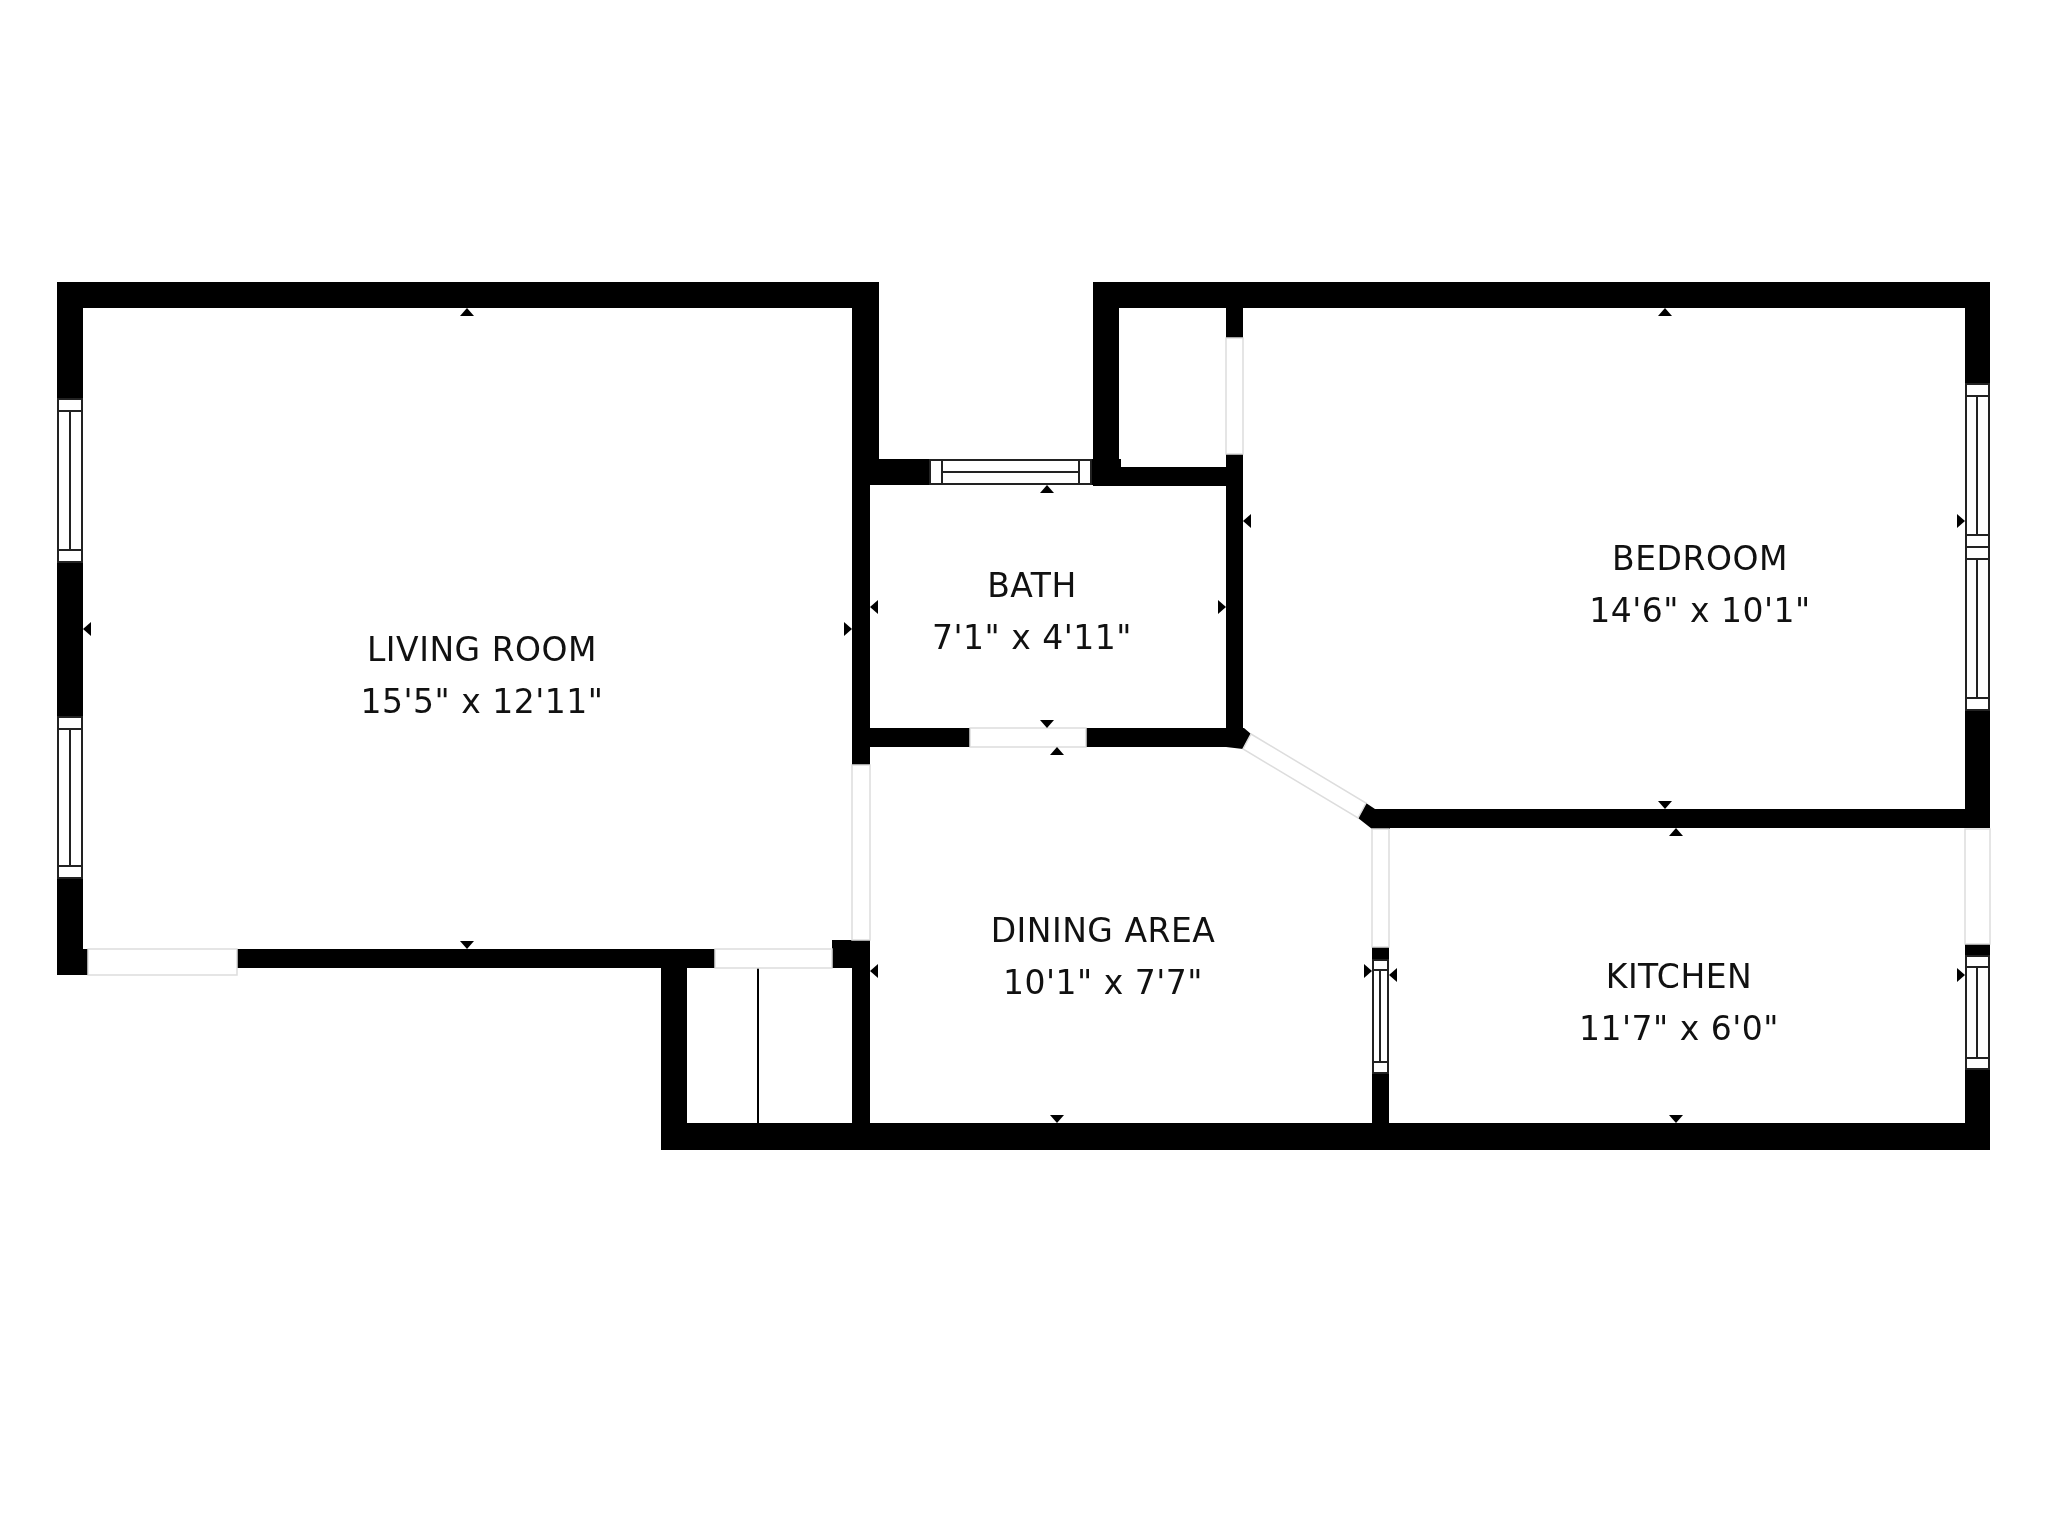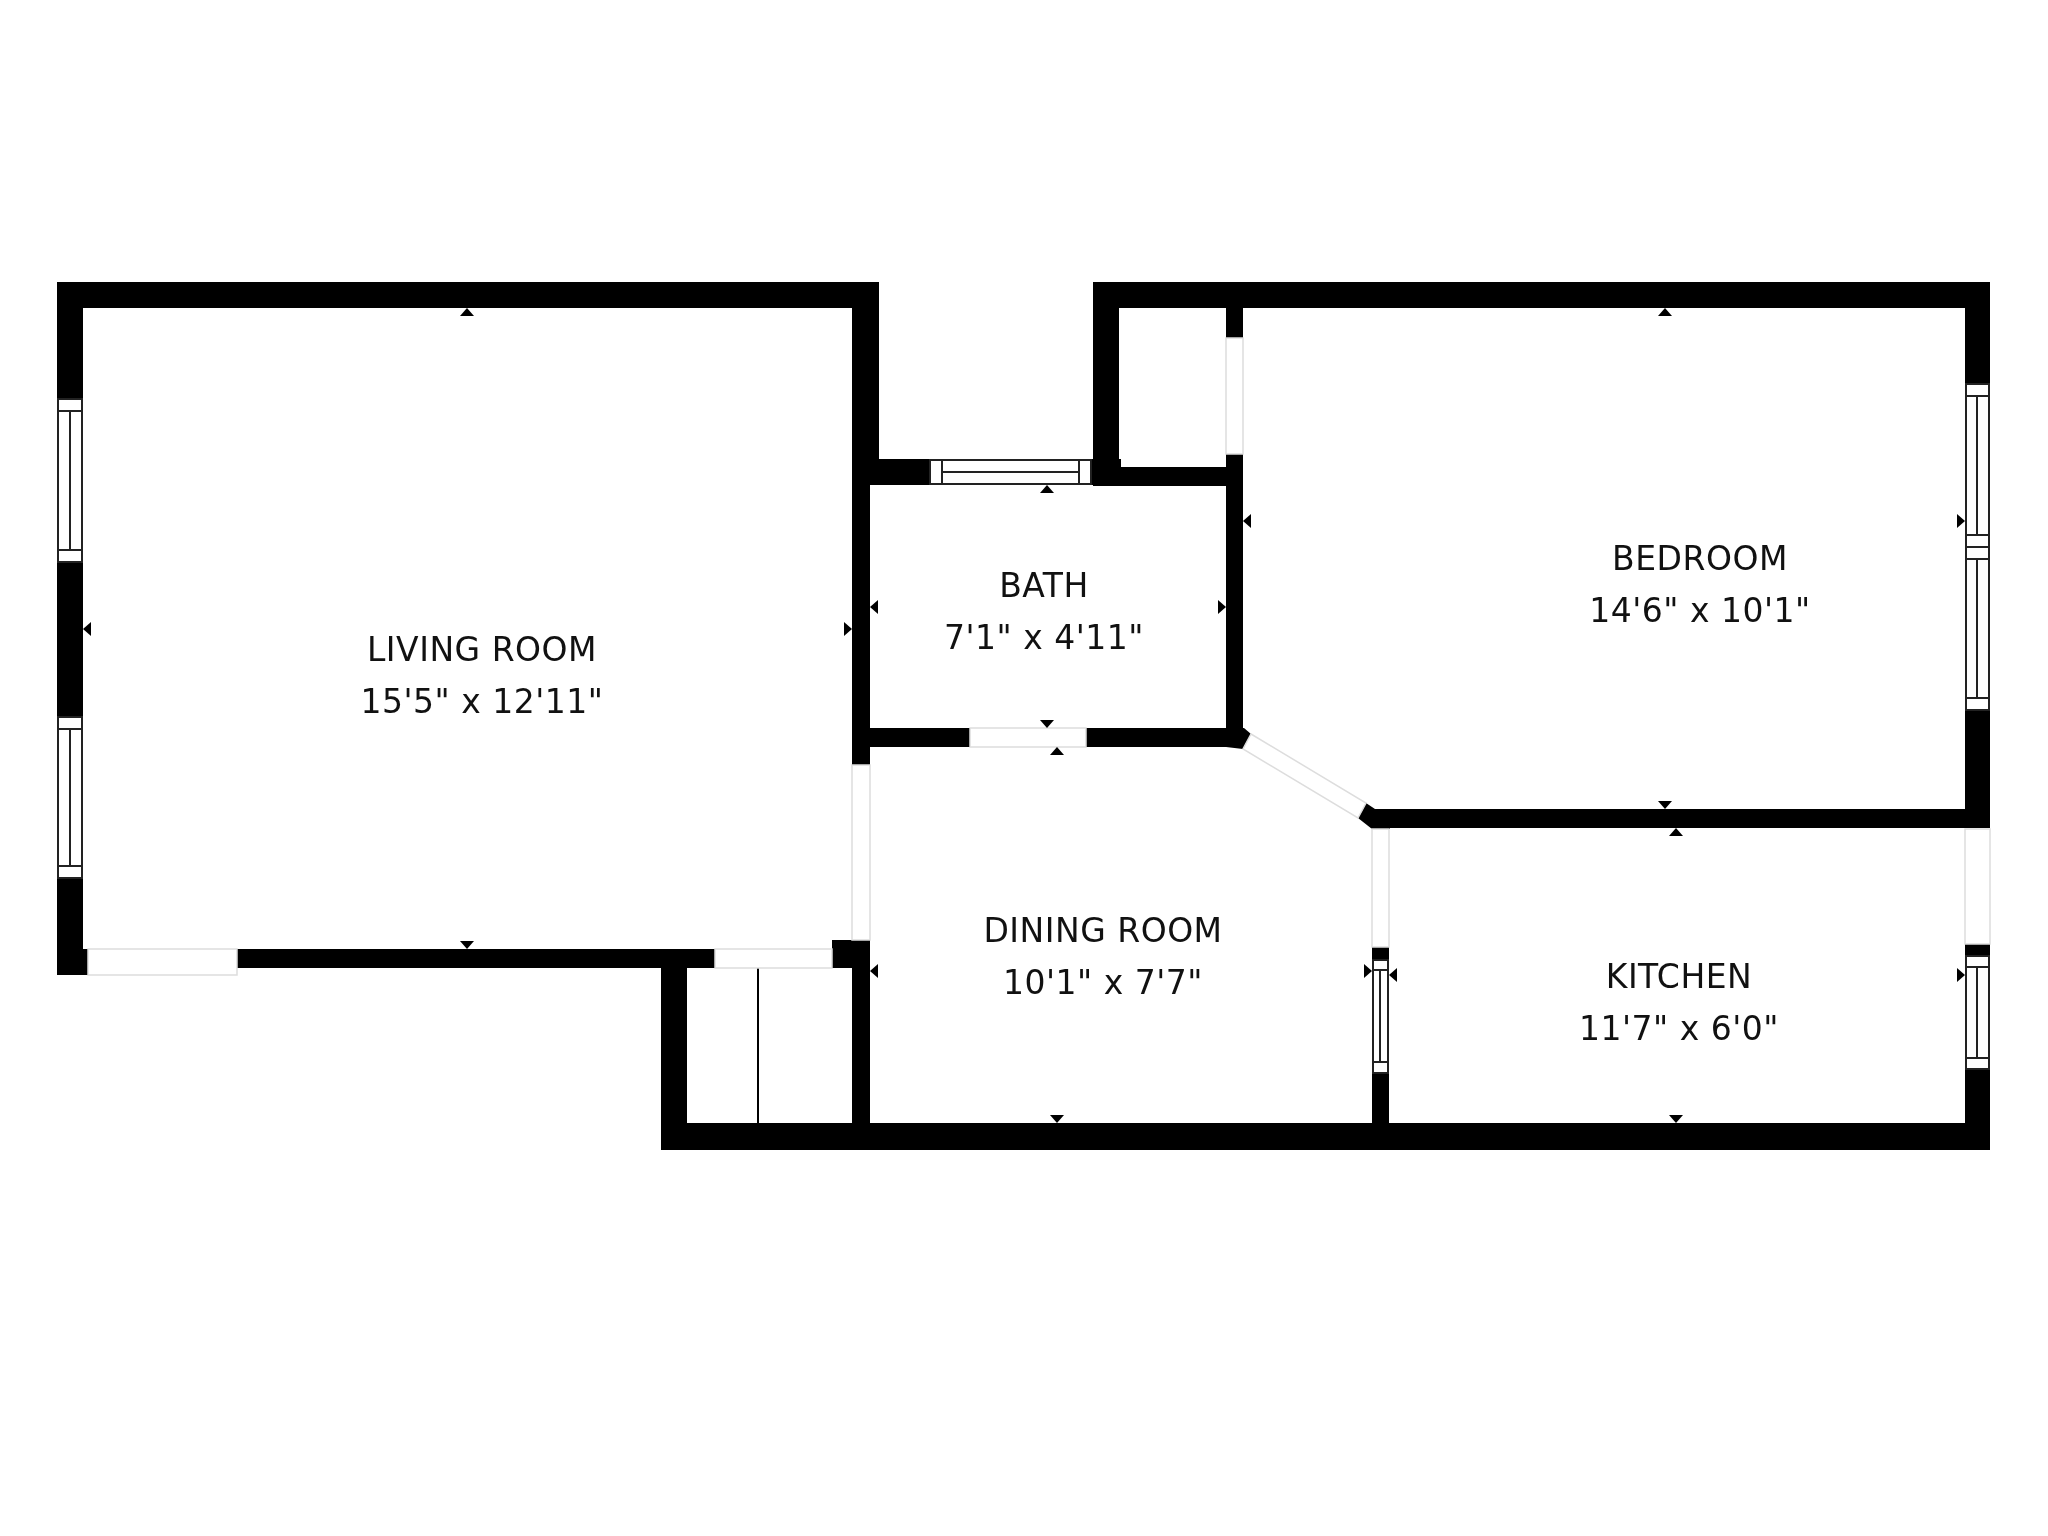--- a/index.html
+++ b/index.html
@@ -139,31 +139,31 @@
     <polygon points="1389,975 1397,968 1397,982"></polygon>
     <polygon points="1965,975 1957,968 1957,982"></polygon>
   </g>
 </svg>
 
 <div class="room-label" style="left:482px; top:624px;">
   <div>LIVING ROOM</div>
   <div>15'5" x 12'11"</div>
 </div>
 
-<div class="room-label" style="left:1032px; top:560px;margin-left:12px;">
+<div class="room-label" style="left:1032px; top:560px;">
   <div>BATH</div>
   <div>7'1" x 4'11"</div>
 </div>
 
 <div class="room-label" style="left:1700px; top:533px;">
   <div>BEDROOM</div>
   <div>14'6" x 10'1"</div>
 </div>
 
 <div class="room-label" style="left:1103px; top:905px;">
-  <div>DINING ROOM</div>
+  <div>DINING AREA</div>
   <div>10'1" x 7'7"</div>
 </div>
 
 <div class="room-label" style="left:1679px; top:917px;margin-top:34px;">
   <div>KITCHEN</div>
   <div>11'7" x 6'0"</div>
 </div>
 
 </body></html>

